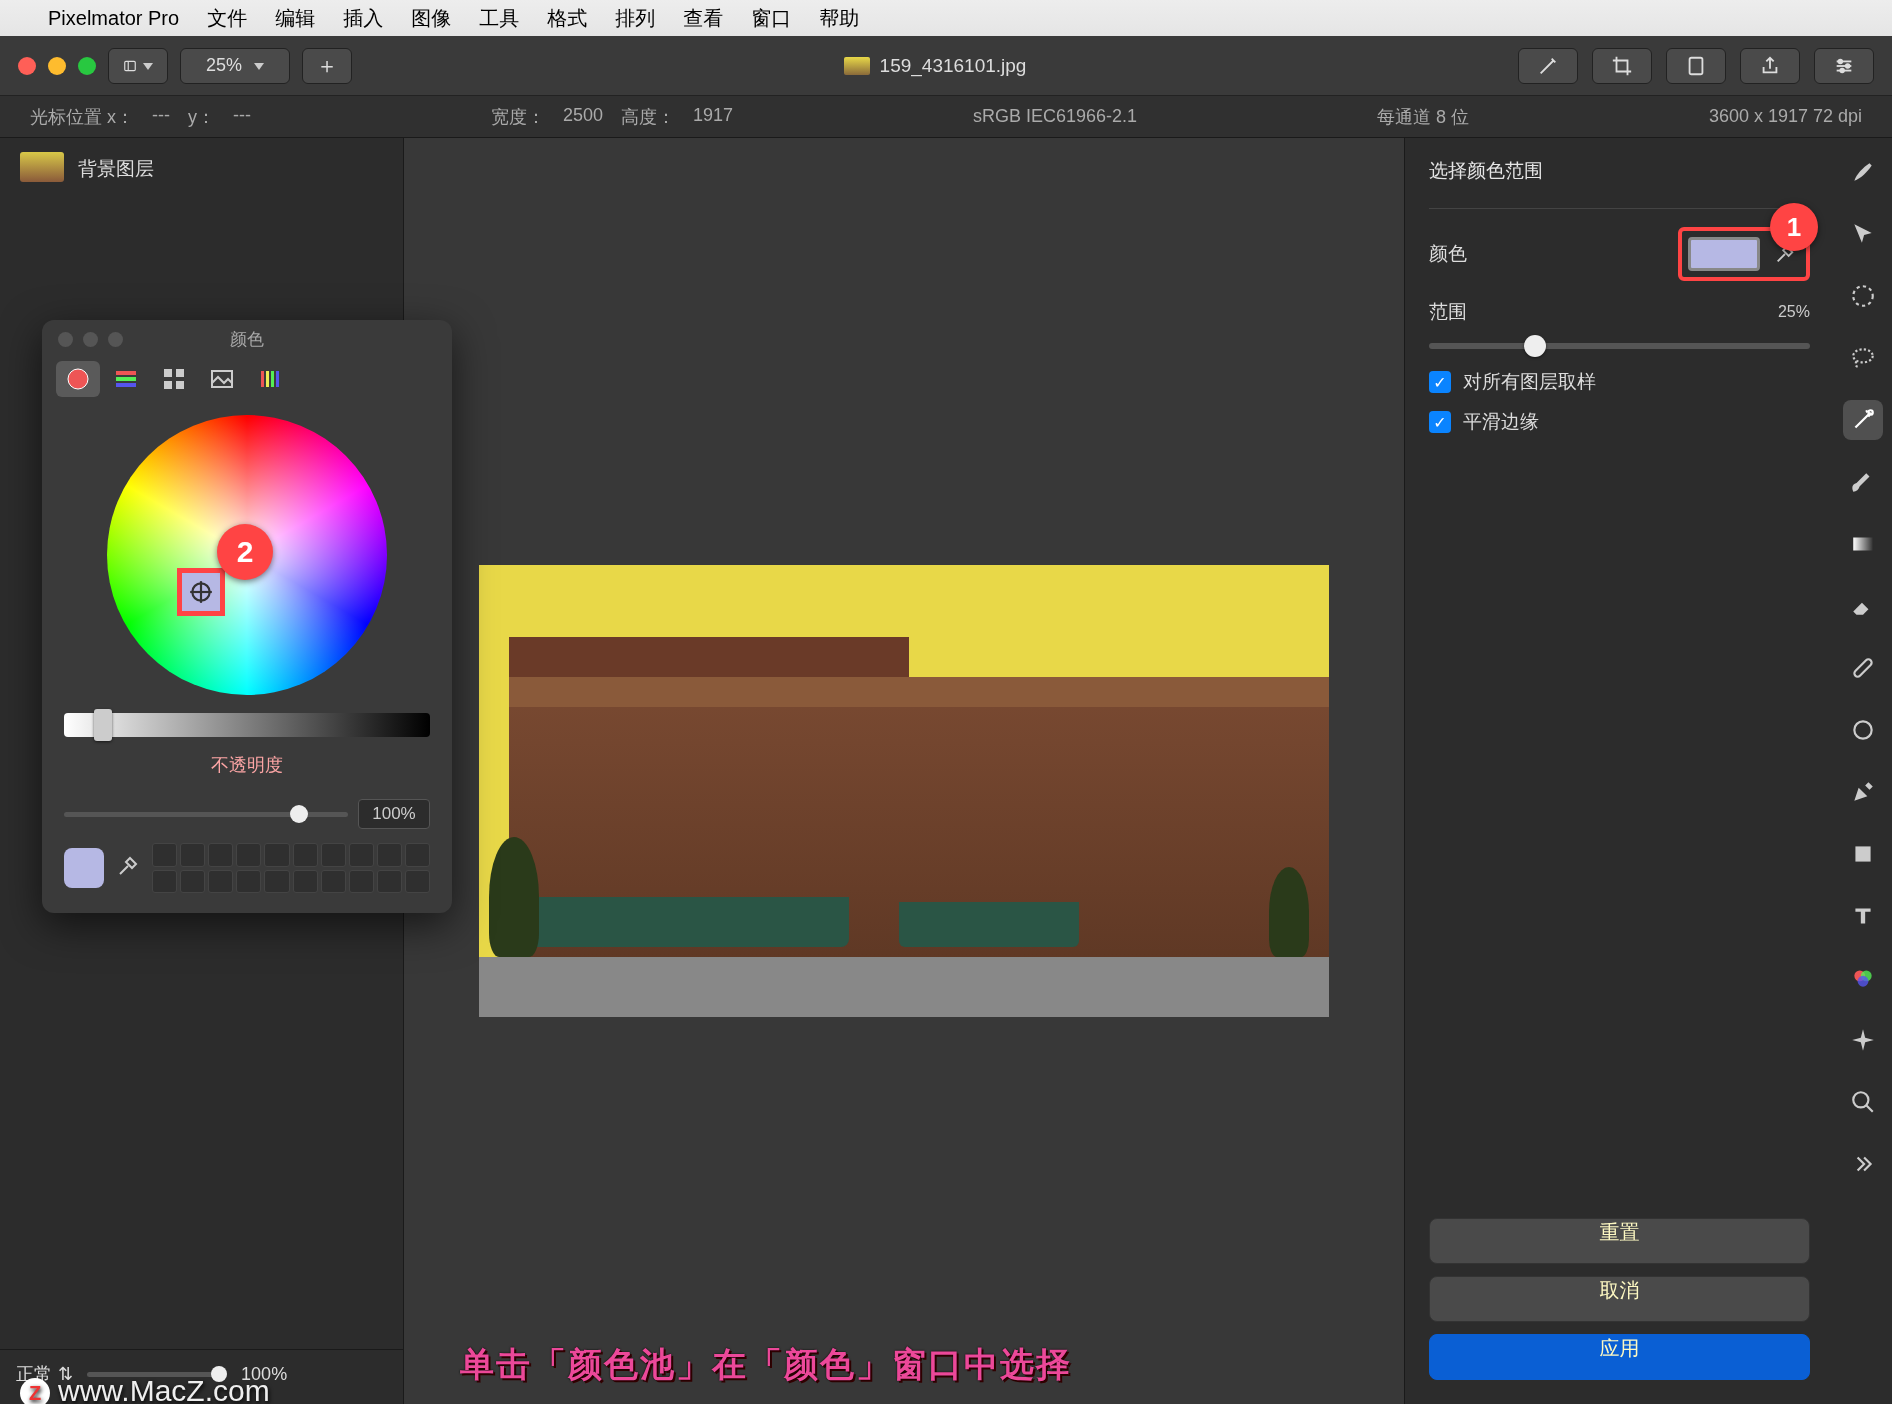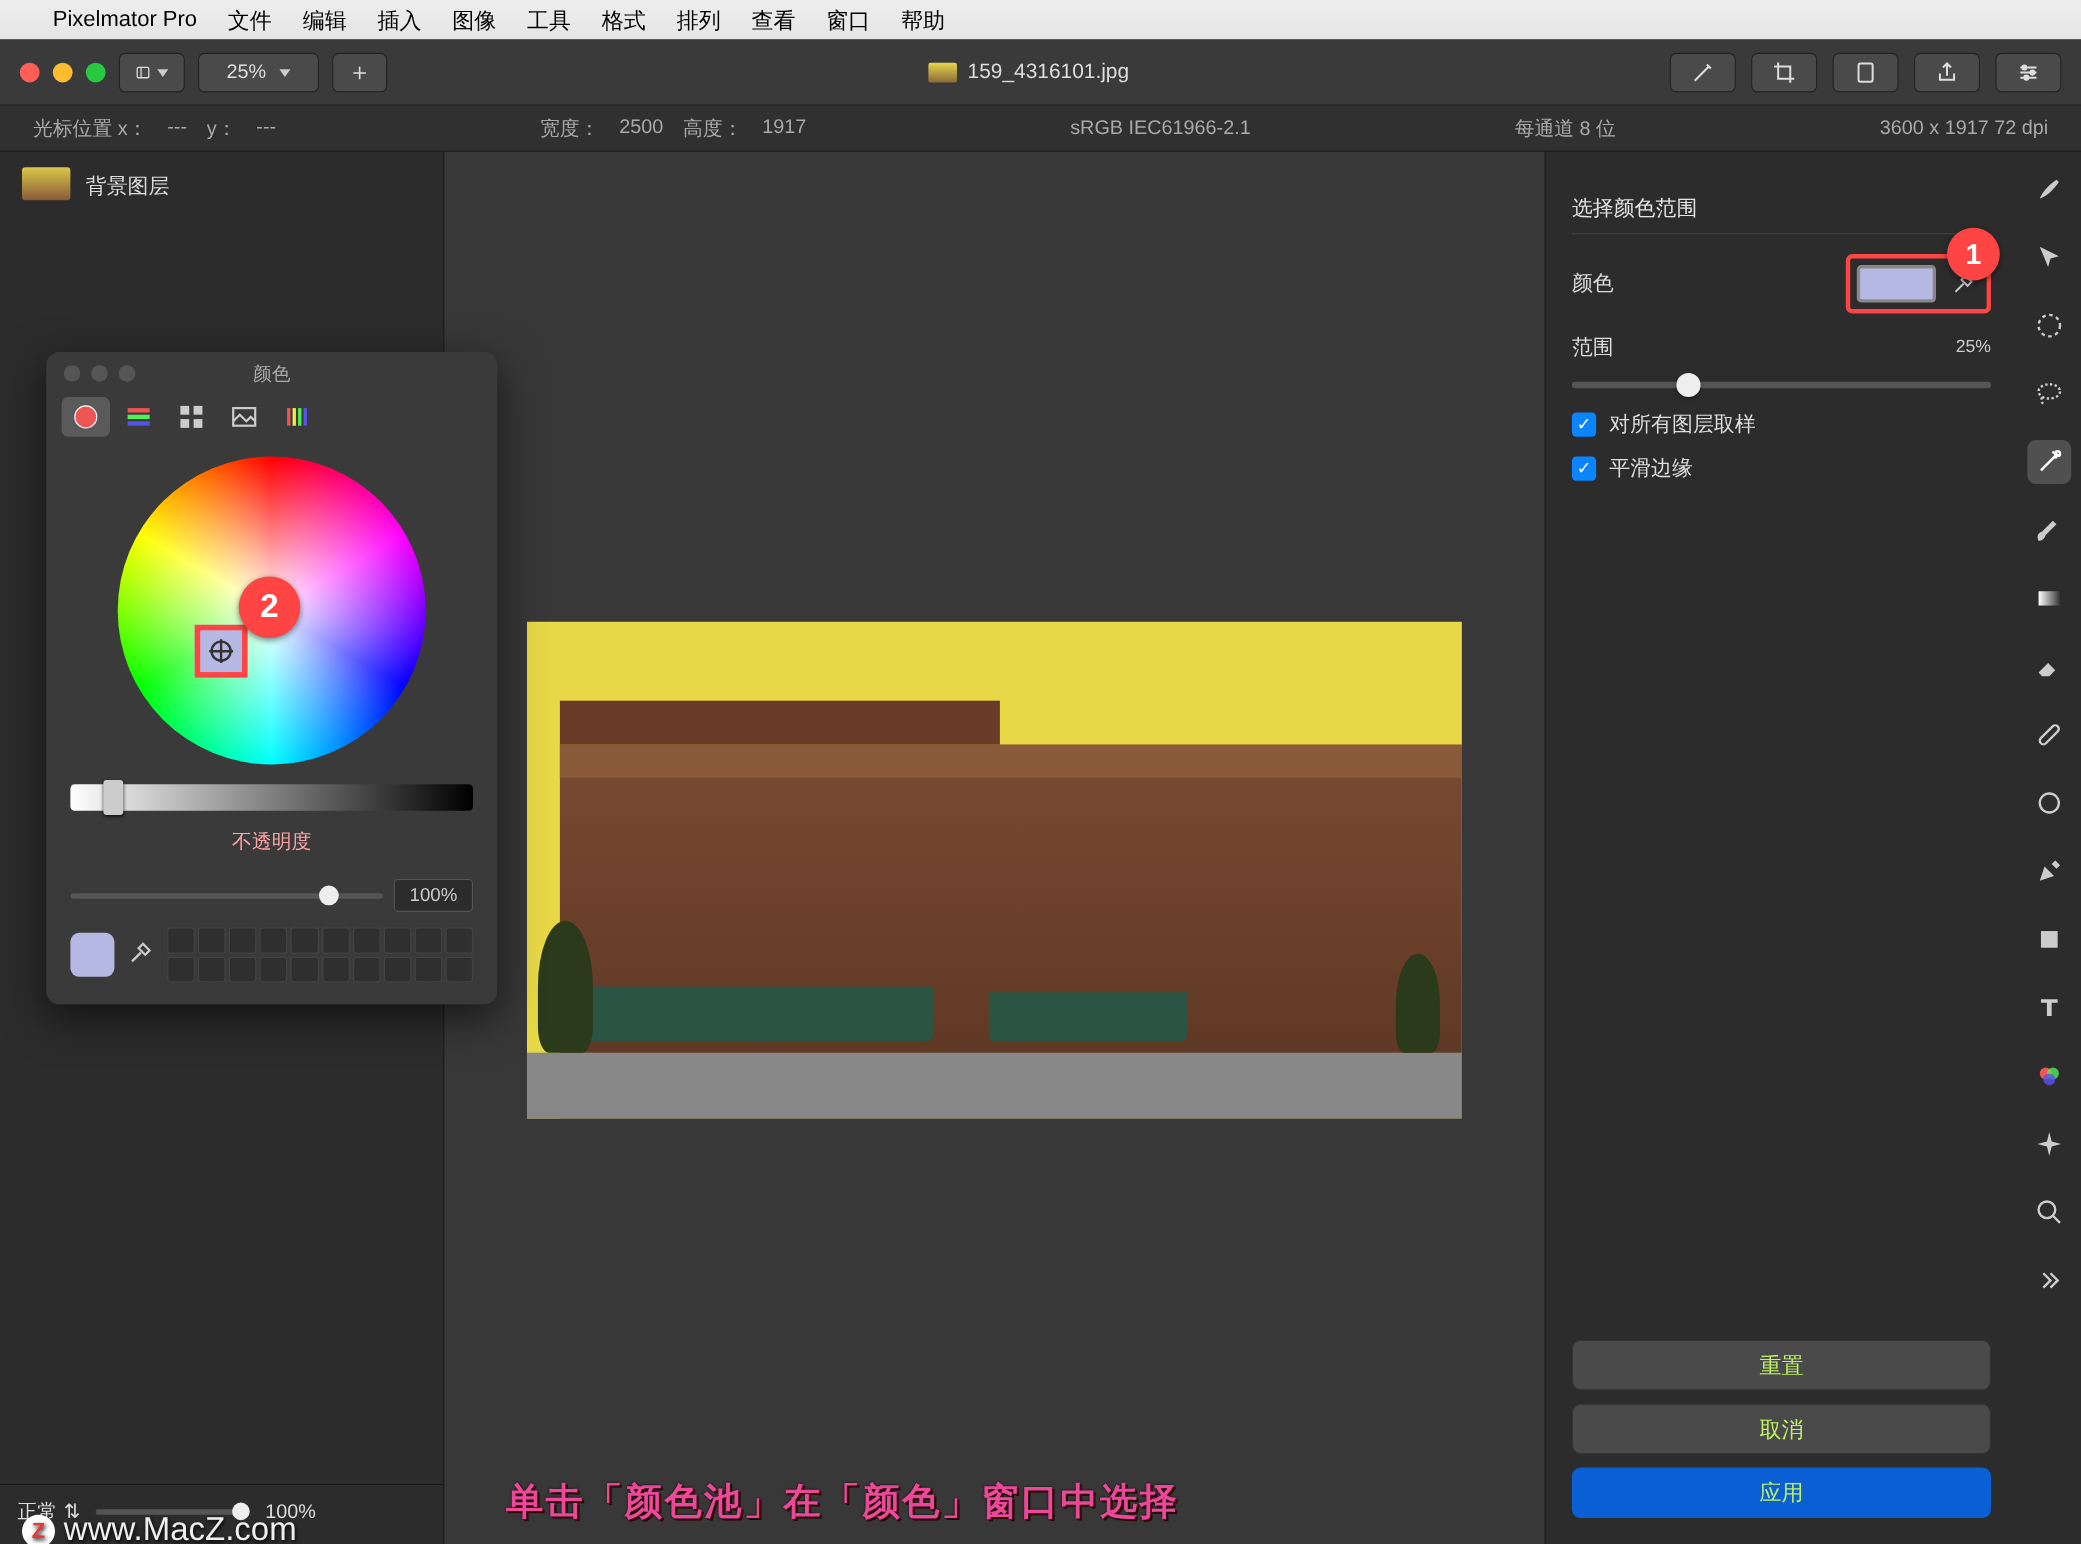--- a/index.html
+++ b/index.html
@@ -45,33 +45,33 @@
 .building::before { content:""; position:absolute; top:-40px; left:0; width:400px; height:40px; background:#6a3a28; }
 .building::after { content:""; position:absolute; top:0; left:0; right:0; height:30px; background:#8a5a3a; }
 .awning { position:absolute; bottom:70px; left:50px; width:320px; height:50px; background:#2a5545; border-radius:0 0 8px 8px; }
 .awning2 { position:absolute; bottom:70px; left:420px; width:180px; height:45px; background:#2a5545; border-radius:0 0 6px 6px; }
 .street { position:absolute; bottom:0; left:0; right:0; height:60px; background:#888; }
 .tree { position:absolute; bottom:60px; width:50px; height:120px; background:#2a3a1a; border-radius:50% 50% 20% 20%; }
 .tree.t1 { left:10px; } .tree.t2 { right:20px; width:40px; height:90px; }
 
 .right-panel { width: 430px; background: #2c2c2c; border-left: 1px solid #1a1a1a; padding: 0; display:flex; flex-direction:column; }
 .right-inner { padding: 20px 24px 0 24px; flex:1; }
-.section-title { color: #e5e5e5; font-size: 19px; margin: 18px 0 8px; border-bottom:1px solid #444; padding-bottom:10px; }
+.section-title { color: #e5e5e5; font-size: 19px; margin: 0 0 8px; border-bottom:1px solid #444; padding-bottom:24px; }
 .row { display: flex; align-items: center; justify-content: space-between; margin: 18px 0; }
 .row .lab { color: #ddd; font-size: 19px; }
 .color-well { width: 72px; height: 34px; background: #b6b8e4; border: 3px solid #888; border-radius:4px; }
 .color-well-wrap { display:flex; align-items:center; gap:10px; position:relative; padding:6px; border:4px solid #f44; border-radius:6px; }
 .eyedrop-btn { width:30px; height:30px; display:flex; align-items:center; justify-content:center; }
 .callout1 { position:absolute; right:-12px; top:-28px; width:48px; height:48px; background:#f44; border-radius:50%; color:#fff; font-size:26px; font-weight:700; display:flex; align-items:center; justify-content:center; box-shadow:0 2px 6px rgba(0,0,0,.5); }
 .slider-track { position:relative; height:6px; background:#555; border-radius:3px; margin:10px 0 20px; }
 .slider-thumb { position:absolute; width:22px; height:22px; background:#eee; border-radius:50%; top:-8px; box-shadow:0 1px 3px rgba(0,0,0,.5); }
 .check-row { display:flex; align-items:center; gap:12px; margin:14px 0; font-size:19px; color:#ddd; }
 .check-row .cb { width:22px; height:22px; background:#0a84ff; border-radius:4px; display:flex; align-items:center; justify-content:center; color:#fff; font-size:16px; }
 .action-buttons { padding:0 24px 24px; display:flex; flex-direction:column; gap:12px; }
-.btn-big { height:46px; border-radius:8px; display:flex; align-items:center; justify-content:center; font-size:20px; color:#bef264; background:#4a4a4a; border:1px solid #333; }
+.btn-big { height:46px; border-radius:8px; display:flex; align-items:flex-start; justify-content:center; font-size:20px; color:#fef9c3; background:#4a4a4a; border:1px solid #333; }
 .btn-big.primary { background:#0a5fd4; border-color:#0a5fd4; }
 
 .tool-strip { width: 58px; background: #2c2c2c; display:flex; flex-direction:column; align-items:center; padding:14px 0; gap:22px; }
 .tool-strip .tool { width:40px; height:40px; display:flex; align-items:center; justify-content:center; color:#ccc; border-radius:8px; }
 .tool-strip .tool.active { background:#505050; }
 .tool svg { width:26px; height:26px; }
 
 
 .color-panel { position:absolute; left:42px; top:320px; width:410px; background:#3a3a3a; border-radius:12px; box-shadow:0 12px 40px rgba(0,0,0,.6); z-index:20; padding:12px 0 16px; }
 .cp-titlebar { display:flex; align-items:center; padding:0 16px 10px; color:#aaa; font-size:17px; position:relative; }

